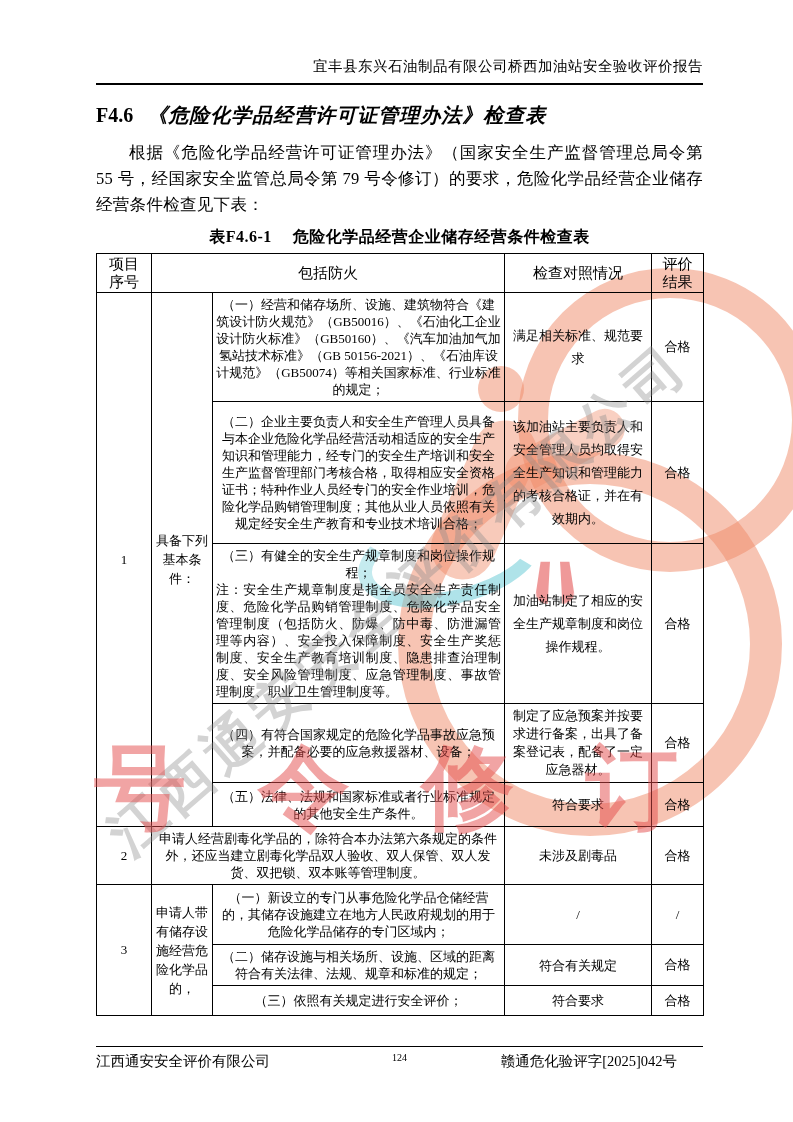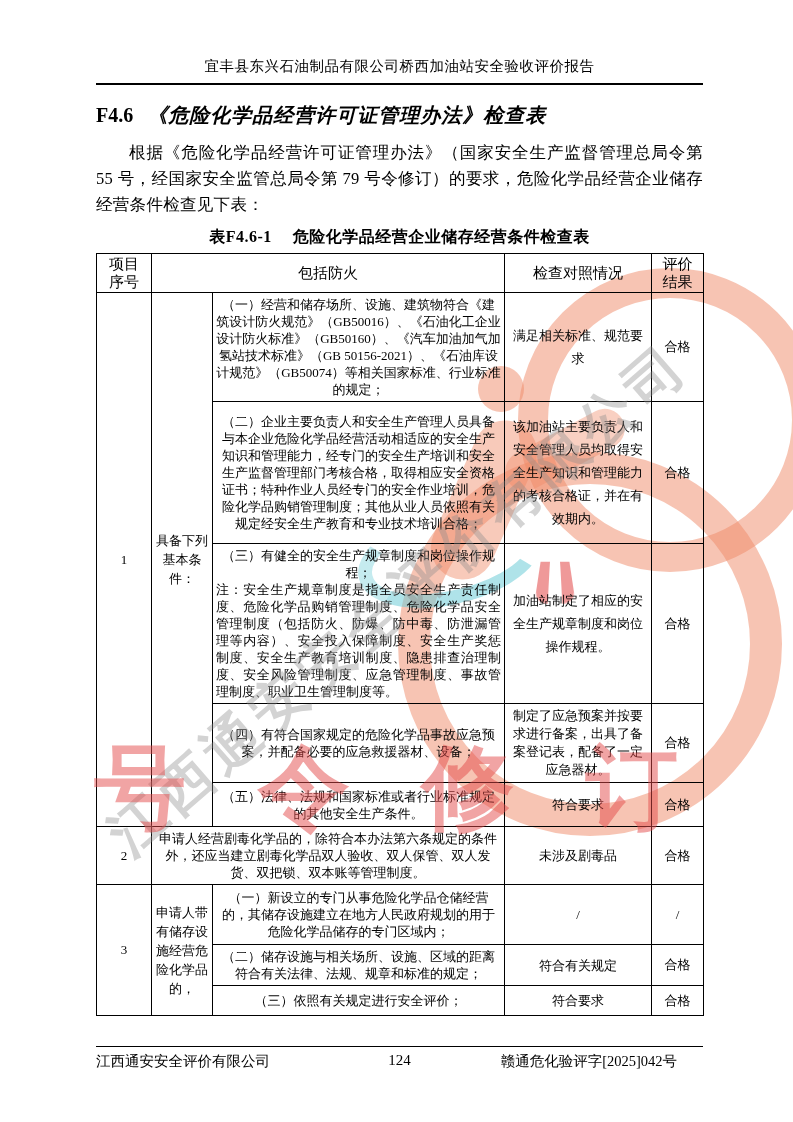--- a/index.html
+++ b/index.html
@@ -11,21 +11,21 @@
     background:#ffffff;
     overflow:hidden;
     font-family:"Liberation Serif","DejaVu Serif",serif;
     color:#000;
   }
   .content { position:relative; z-index:1; padding:0 90px 0 96px; }
 
   
   .doc-header { padding-top:56px; }
   .doc-header-text {
-    text-align:center; font-size:14.5px; line-height:20px; letter-spacing:.5px;
+    text-align:right; font-size:14.5px; line-height:20px; letter-spacing:.5px;
   }
   .doc-header-rule { border-bottom:2.2px solid #000; margin-top:7px; }
 
   
   .section-heading {
     margin-top:17px; font-size:20px; font-weight:bold; font-style:italic;
     letter-spacing:1px;
   }
   .section-heading .sec-no { font-style:normal; margin-right:14px; letter-spacing:0; }
 
@@ -75,21 +75,21 @@
 
   
   .doc-footer {
     position:absolute; left:96px; right:90px; top:1046px; z-index:3;
     border-top:1.6px solid #000;
     font-size:14.5px;
     display:flex; align-items:flex-start;
     padding-top:5px;
   }
   .doc-footer .f-left   { flex:1; text-align:left; }
-  .doc-footer .f-center { flex:1; text-align:center; font-size:15px; }
+  .doc-footer .f-center { flex:1; text-align:center; font-size:10px; }
   .doc-footer .f-right  { flex:1; text-align:left; }
 
   
   .wm, .wm * { pointer-events:none; }
   .wm-behind { position:absolute; inset:0; z-index:0; }
   .wm-front  { position:absolute; inset:0; z-index:2; }
   .ring { position:absolute; border-radius:50%; border-style:solid; border-color:rgba(240,138,103,.5); }
   .ring1 { left:518px; top:268px; width:304px; height:304px; border-width:30px; }
   .ring2 { left:398px; top:452px; width:384px; height:384px; border-width:32px; }
   .blob-head { position:absolute; left:478px; top:366px; width:46px; height:46px;

